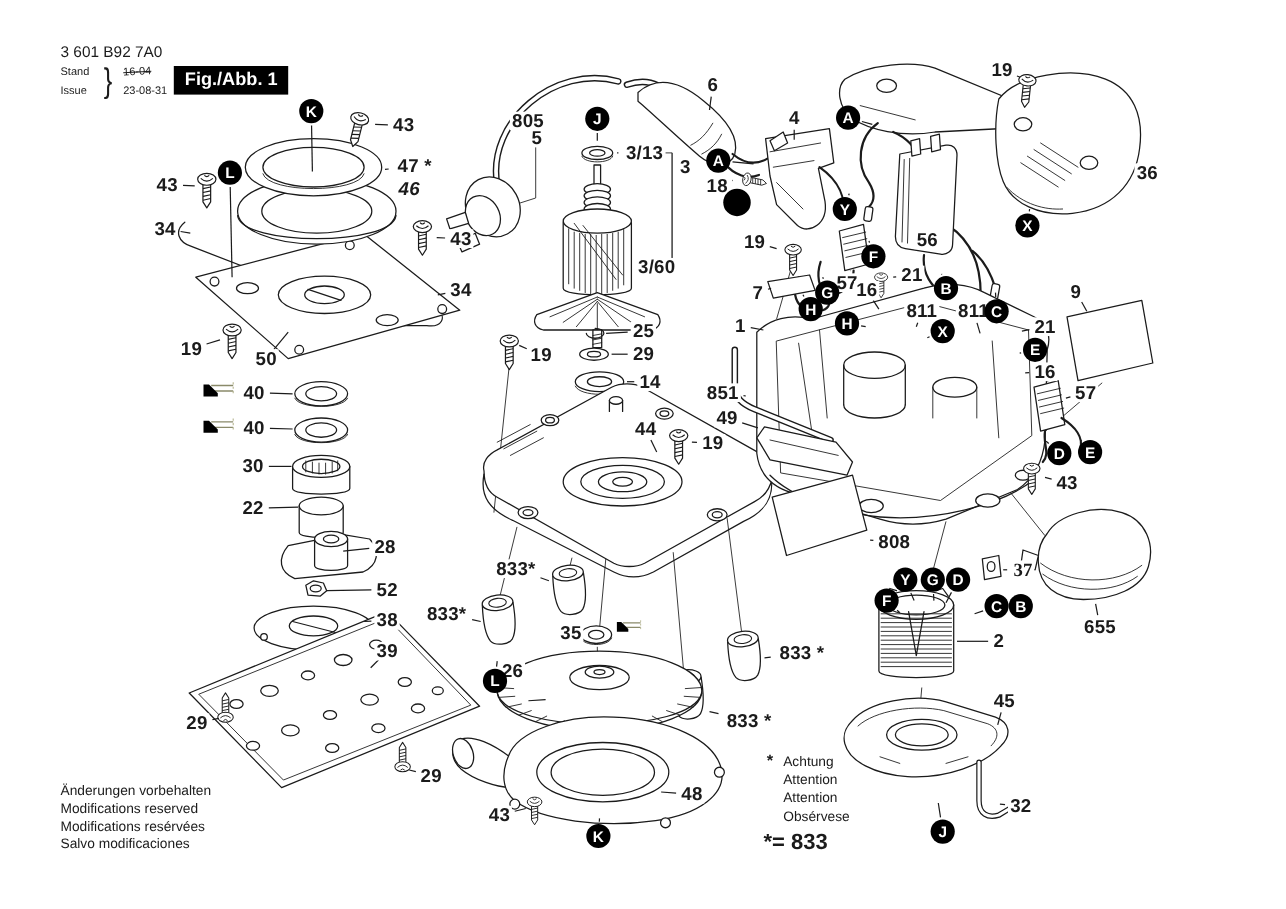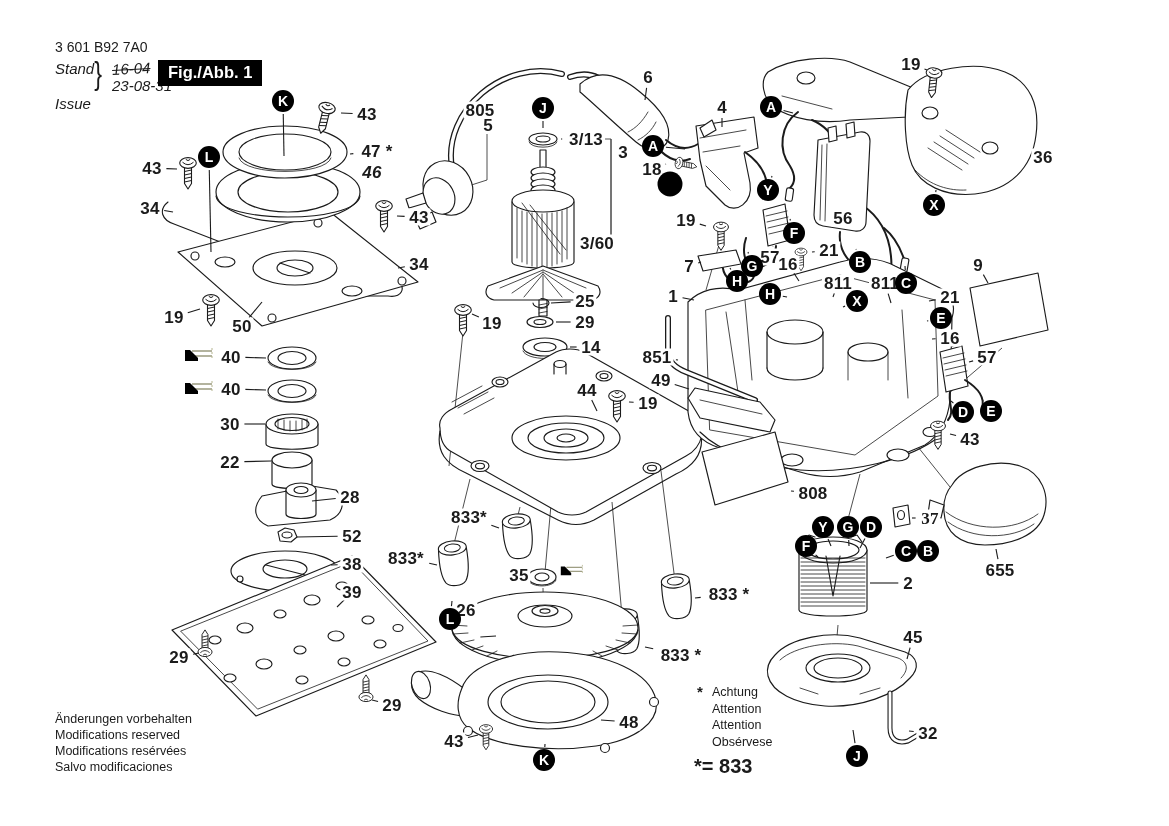--- a/index.html
+++ b/index.html
@@ -9,21 +9,21 @@
   #overlay{position:absolute;left:0;top:0;width:100%;height:100%;pointer-events:none;}
   .callout{position:absolute;transform:translate(-50%,-50%);font-weight:bold;font-size:17px;
     letter-spacing:.2px;background:#fff;padding:0 2px;line-height:1;white-space:nowrap;}
   .marker{position:absolute;width:22px;height:22px;border-radius:50%;background:#000;color:#fff;
     font-weight:bold;font-size:14px;display:flex;align-items:center;justify-content:center;
     transform:translate(-50%,-50%);line-height:1;}
   .marker.dot{width:25px;height:25px;}
   .gicon{position:absolute;transform:translate(0,-50%);}
   
   .hdr-part{position:absolute;left:55px;top:39px;font-size:14px;}
-  .hdr-row{position:absolute;font-size:15px;font-style:italic;}
+  .hdr-row{position:absolute;font-size:10px;}
   .hdr-brace{position:absolute;left:93px;top:56px;font-size:31px;font-weight:400;transform:scaleX(.75);}
   .strike{text-decoration:line-through;transform:rotate(-3deg);display:inline-block;}
   .figbox{position:absolute;left:158px;top:60px;background:#000;color:#fff;font-weight:bold;
     font-size:16.5px;padding:3px 10px 4px 10px;}
   
   .disc{position:absolute;left:55px;top:711px;font-size:12.5px;line-height:16px;}
   .note-star{position:absolute;left:697px;top:683px;font-size:15px;font-weight:bold;}
   .note{position:absolute;left:712px;top:684px;font-size:12.5px;line-height:16.5px;}
   .note-eq{position:absolute;left:694px;top:755px;font-size:20px;font-weight:bold;}
   svg .ln{fill:none;stroke:#1b1b1b;stroke-width:1.15;stroke-linecap:round;stroke-linejoin:round;}
@@ -453,21 +453,21 @@
         <line x1="848.6832648305959" y1="539.9820317813226" x2="849" y2="546" stroke="#1b1b1b" stroke-width="1.1"></line>
         <line x1="864.9679090692828" y1="538.515809958642" x2="860" y2="548" stroke="#1b1b1b" stroke-width="1.1"></line>
         <line x1="815.5830038226096" y1="554.7844201707255" x2="818" y2="557" stroke="#1b1b1b" stroke-width="1.1"></line>
         <line x1="893.7298413672418" y1="555.2945555214653" x2="886" y2="558" stroke="#1b1b1b" stroke-width="1.1"></line>
         <line x1="855.0232566046988" y1="743.151167930542" x2="853" y2="730" stroke="#1b1b1b" stroke-width="1.1"></line>
       </g>
   </svg>
 
   <div class="hdr-part">3 601 B92 7A0</div>
   <div class="hdr-row" style="left:55px;top:60px;">Stand</div>
-  <div class="hdr-row" style="left:55px;top:95px;">Issue</div>
+  <div class="hdr-row" style="left:55px;top:77px;">Issue</div>
   <div class="hdr-brace">}</div>
   <div class="hdr-row" style="left:112px;top:60px;"><span class="strike">16-04</span></div>
   <div class="hdr-row" style="left:112px;top:77px;">23-08-31</div>
   <div class="figbox">Fig./Abb. 1</div>
 
   <div class="disc">
     <div>Änderungen vorbehalten</div>
     <div>Modifications reserved</div>
     <div>Modifications resérvées</div>
     <div>Salvo modificaciones</div>

